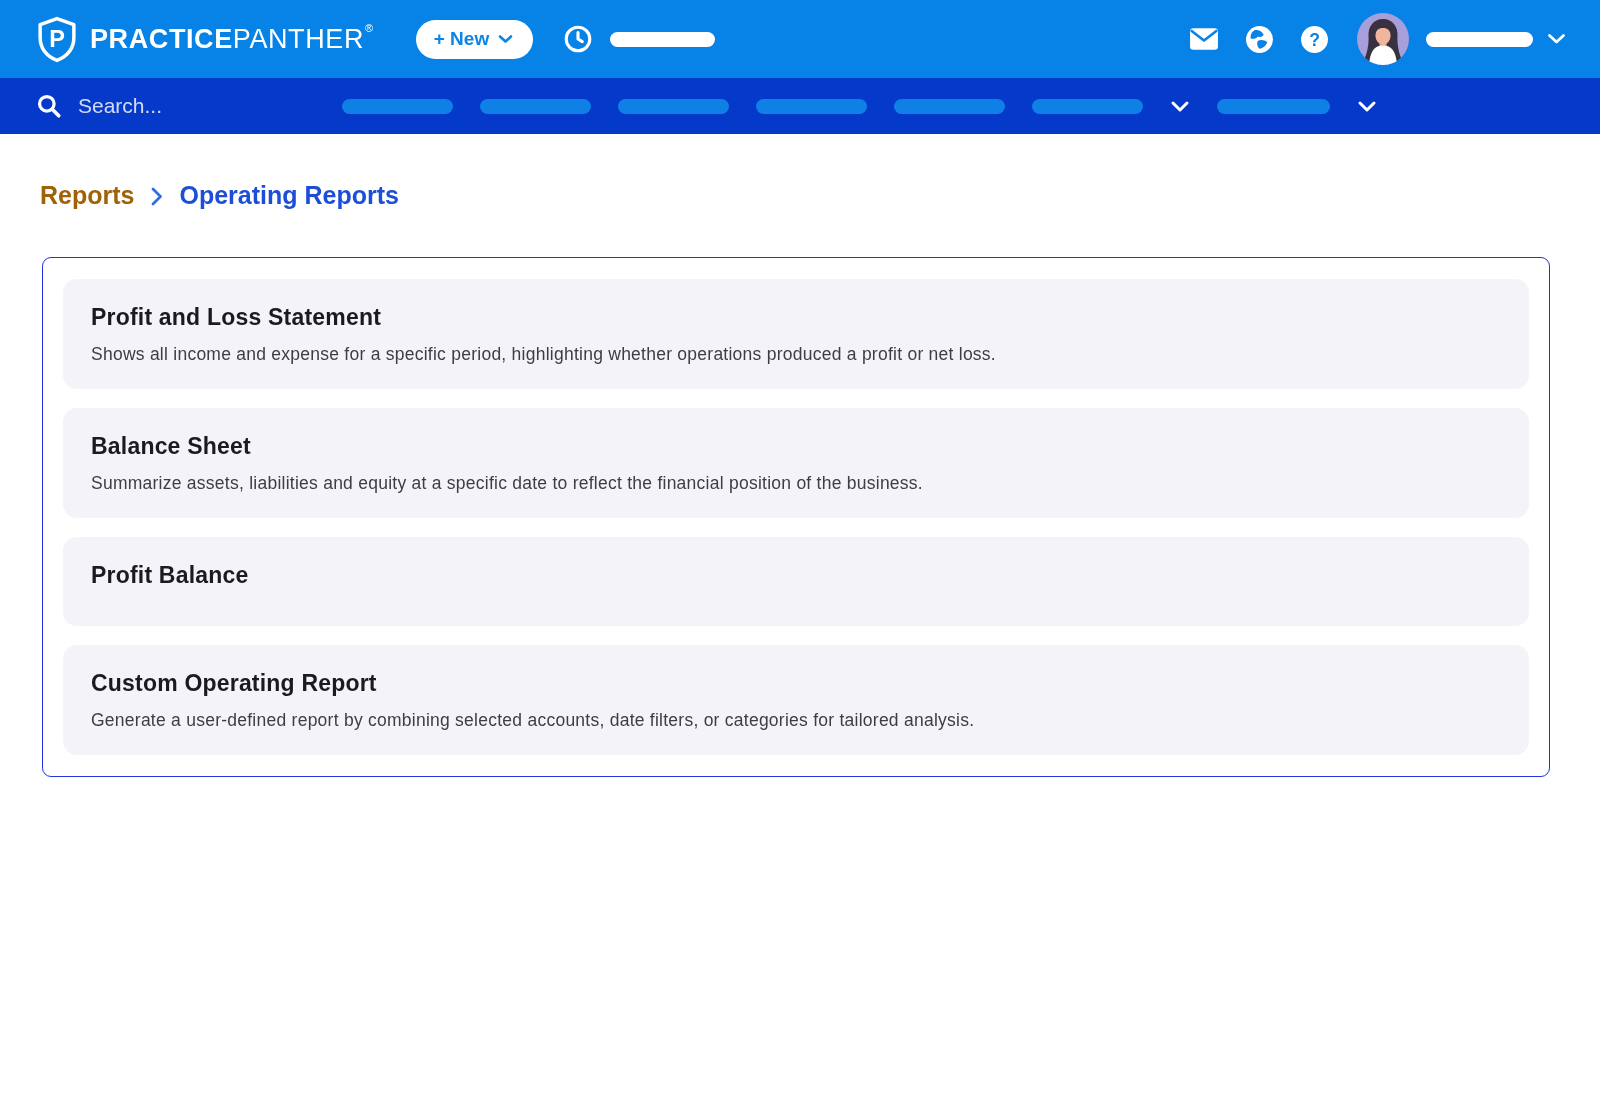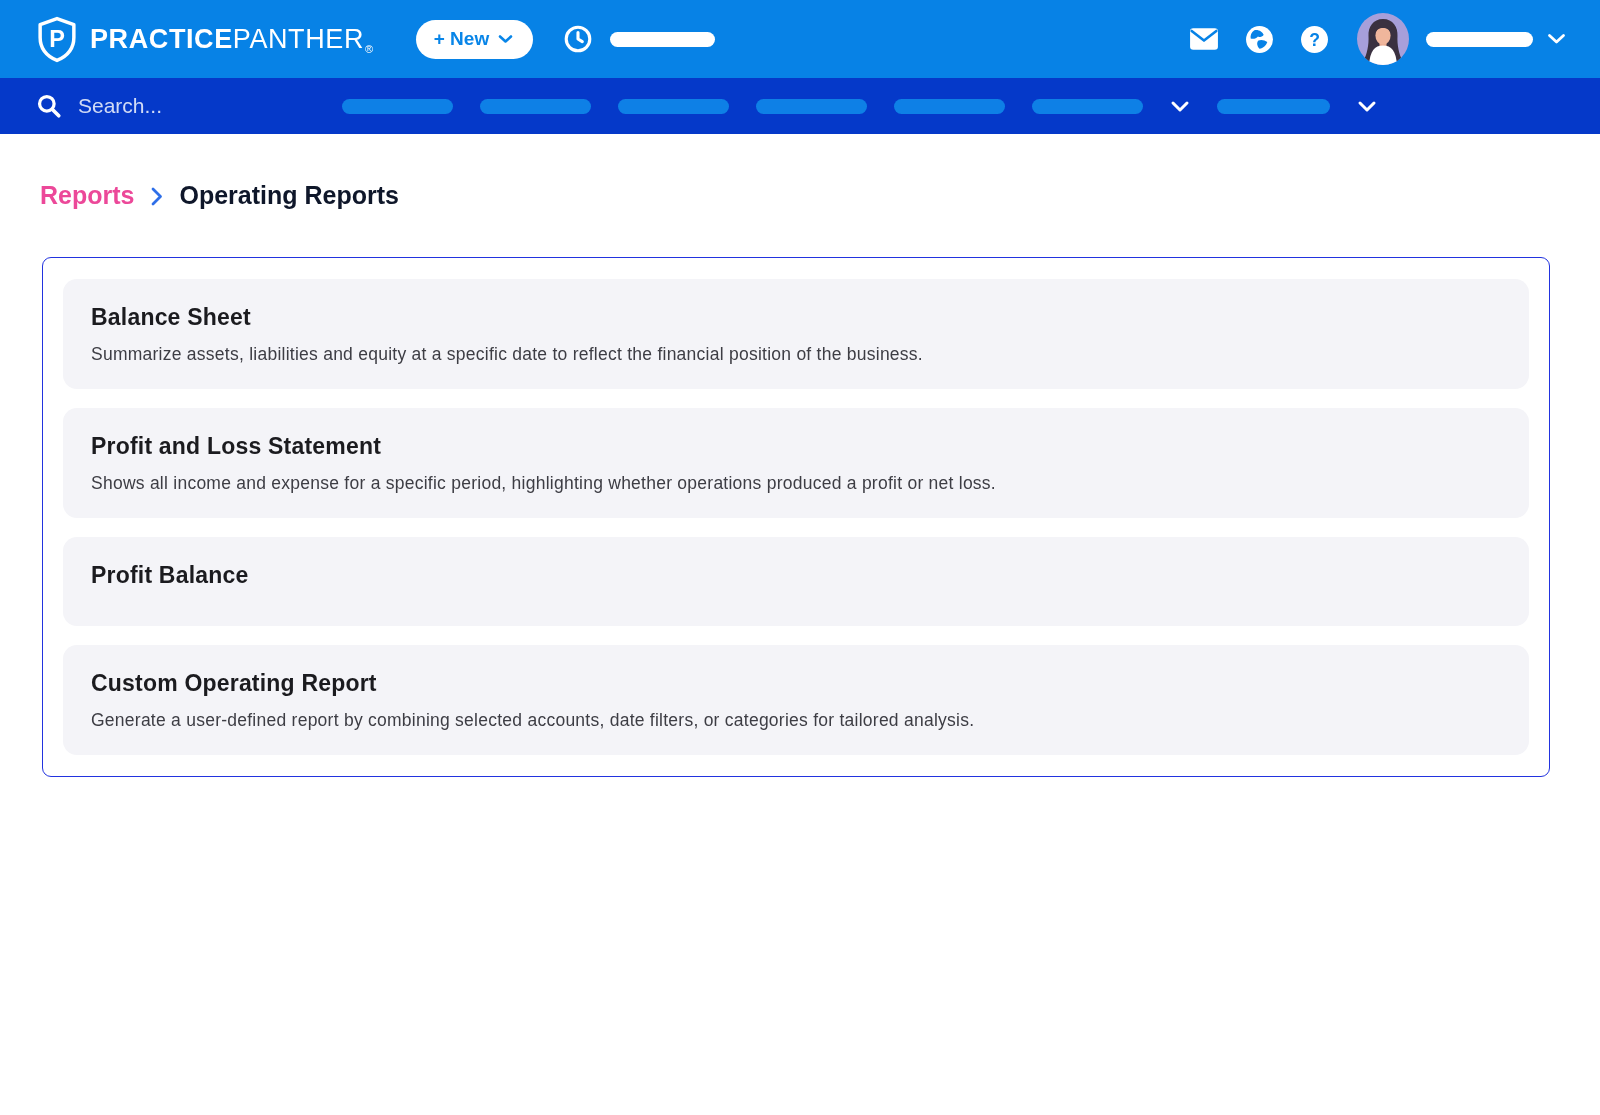--- a/index.html
+++ b/index.html
@@ -14,21 +14,21 @@
 
   
   .topbar {
     height: 78px;
     background: #0782E6;
     display: flex;
     align-items: center;
     padding: 0 34px 0 36px;
   }
   .brand { display: flex; align-items: center; gap: 12px; cursor: pointer; }
-  .brand-text { color: #ffffff; font-size: 27px; letter-spacing: 0.6px; display: flex; align-items: flex-end; }
+  .brand-text { color: #ffffff; font-size: 27px; letter-spacing: 0.6px; display: flex; align-items: flex-start; }
   .brand-bold { font-weight: 800; }
   .brand-light { font-weight: 400; }
   .brand-reg { font-size: 11px; margin-top: -2px; margin-left: 1px; font-weight: 400; }
 
   .new-button {
     margin-left: 42px;
     background: #ffffff;
     border: none;
     border-radius: 20px;
     height: 39px;
@@ -98,23 +98,23 @@
   .nav-pill.wide { width: 113px; }
   .nav-chevron { display: flex; align-items: center; flex: none; }
 
   
   .breadcrumb {
     display: flex;
     align-items: center;
     gap: 16px;
     margin: 47px 0 0 40px;
   }
-  .crumb-link { color: #ec4899; font-size: 25px; font-weight: 700; cursor: pointer; text-decoration: none; }
+  .crumb-link { color: #a16207; font-size: 25px; font-weight: 700; cursor: pointer; text-decoration: none; }
   .crumb-sep { display: flex; align-items: center; margin-top: 2px; }
-  .crumb-current { color: #0f172a; font-size: 25px; font-weight: 700; }
+  .crumb-current { color: #1d4ed8; font-size: 25px; font-weight: 700; }
 
   
   .reports-panel {
     margin: 47px 50px 0 42px;
     border: 1.6px solid #2233DF;
     border-radius: 9px;
     background: #ffffff;
     padding: 21px 20px;
   }
   .report-card {
@@ -266,29 +266,29 @@
       <svg width="13" height="21" viewBox="0 0 13 21" fill="none">
         <path d="M3 3 L10.5 10.5 L3 18" stroke="#2E6FE8" stroke-width="2.8" stroke-linecap="round" stroke-linejoin="round"></path>
       </svg>
     </span>
     <span class="crumb-current">Operating Reports</span>
   </div>
 
   <section class="reports-panel">
 
     <div class="report-card">
+      <div class="report-title">Profit and Loss Statement</div>
+      <div class="report-desc">Shows all income and expense for a specific period, highlighting whether operations produced a profit or net loss.</div>
+    </div>
+
+    <div class="report-card">
       <div class="report-title">Balance Sheet</div>
       <div class="report-desc">Summarize assets, liabilities and equity at a specific date to reflect the financial position of the business.</div>
     </div>
 
-    <div class="report-card">
-      <div class="report-title">Profit and Loss Statement</div>
-      <div class="report-desc">Shows all income and expense for a specific period, highlighting whether operations produced a profit or net loss.</div>
-    </div>
-
 
     <div class="report-card">
       <div class="report-title">Profit Balance</div>
     </div>
 
 
     <div class="report-card">
       <div class="report-title">Custom Operating Report</div>
       <div class="report-desc">Generate a user-defined report by combining selected accounts, date filters, or categories for tailored analysis.</div>
     </div>

